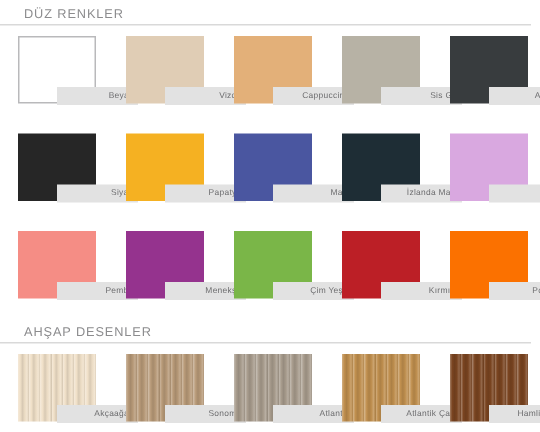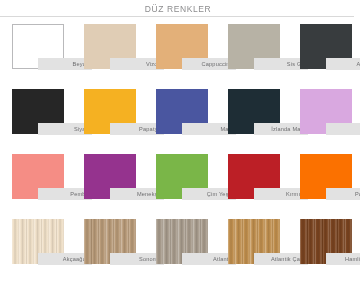--- a/index.html
+++ b/index.html
@@ -22,26 +22,25 @@
     position: relative;
     padding: 0;
   }
 
   
   .section-header {
     font-size: 8.5px;
     letter-spacing: 0.6px;
     color: #8c8c8e;
     text-transform: uppercase;
-    padding-left: 2px;
+    padding-left: 16px;
     padding-bottom: 2px;
     border-bottom: 1px solid #d9d9d9;
     margin-right: 6px;
     white-space: nowrap;
-    text-align: center;
   }
 
   .solid-header { padding-top: 4px; }
   .wood-header  { padding-top: 4px; }
 
   
   .swatch-grid {
     display: grid;
     grid-template-columns: repeat(5, 1fr);
     column-gap: 0px;
@@ -205,20 +204,21 @@
       </div>
     </div>
     <div class="swatch-cell">
       <div class="swatch-chip">
         <div class="chip-fill" style="background-color: rgb(251, 113, 0);"></div>
         <div class="swatch-label">Portakal</div>
       </div>
     </div>
   </div>
 
+  <div class="section-header wood-header">AHŞAP DESENLER</div>
 
   <div class="swatch-grid">
     <div class="swatch-cell">
       <div class="swatch-chip">
         <div class="chip-fill" style="background-color: rgb(240, 224, 200);">
           <div class="chip-grain"></div>
         </div>
         <div class="swatch-label">Akçaağaç</div>
       </div>
     </div>

